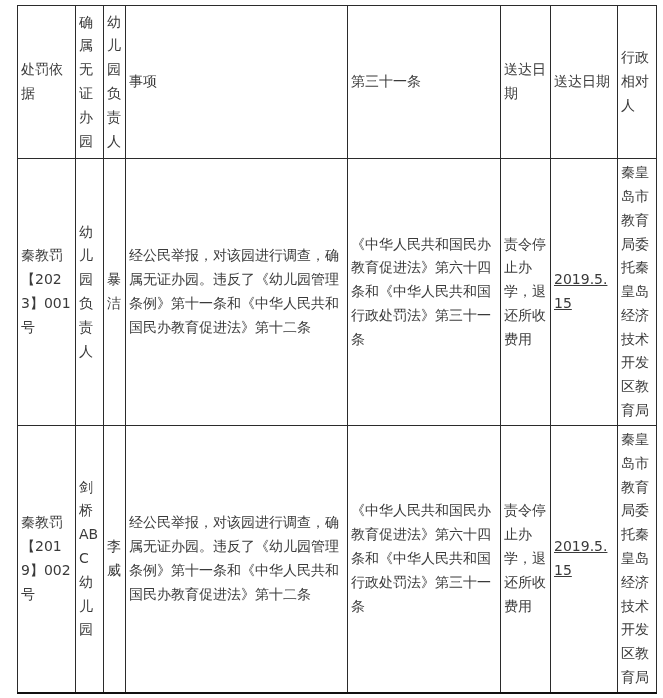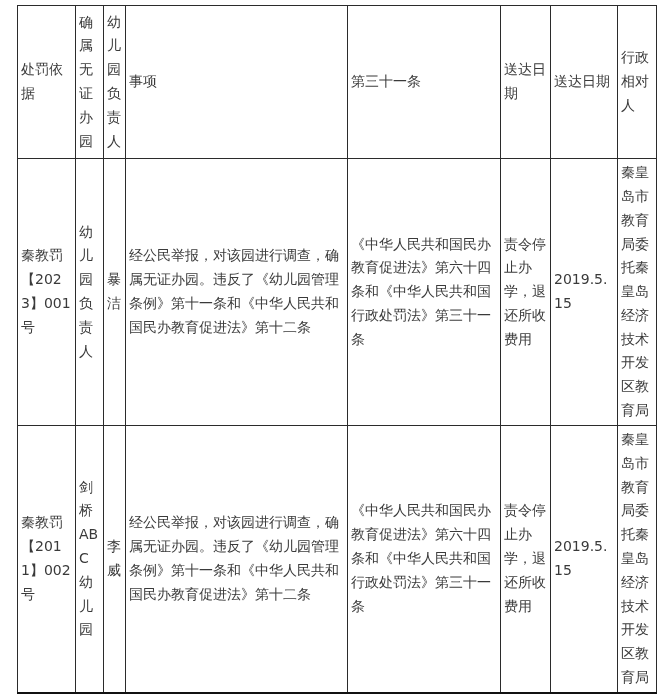--- a/index.html
+++ b/index.html
@@ -33,21 +33,21 @@
     font-weight: normal;
     padding: 2px 3px;
     word-break: break-all;
     overflow: hidden;
   }
   table.penalty-table tr.header-row td { height: 148px; }
   table.penalty-table tr.data-row-1 td { height: 262px; }
   table.penalty-table tr.data-row-2 td { height: 259px; }
   table.penalty-table { border-bottom: 2px solid #111; }
   td.narrow { text-align: center; padding: 2px 1px; }
-  td.date-cell { padding: 2px 1px; letter-spacing: 0px; }
+  td.date-cell { padding: 2px 1px; letter-spacing: 0px; text-decoration: underline; }
 </style>
 </head>
 <body>
 
 <div class="page">
   <table class="penalty-table">
     <colgroup>
       <col style="width:58px">
       <col style="width:28px">
       <col style="width:22px">
@@ -72,21 +72,21 @@
         <td>秦教罚【2023】001号</td>
         <td class="narrow">幼儿园负责人</td>
         <td class="narrow">暴洁</td>
         <td>经公民举报，对该园进行调查，确属无证办园。违反了《幼儿园管理条例》第十一条和《中华人民共和国民办教育促进法》第十二条</td>
         <td>《中华人民共和国民办教育促进法》第六十四条和《中华人民共和国行政处罚法》第三十一条</td>
         <td>责令停止办学，退还所收费用</td>
         <td class="date-cell">2019.5.15</td>
         <td>秦皇岛市教育局委托秦皇岛经济技术开发区教育局</td>
       </tr>
       <tr class="data-row-2">
-        <td>秦教罚【2011】002号</td>
+        <td>秦教罚【2019】002号</td>
         <td class="narrow">剑桥ABC幼儿园</td>
         <td class="narrow">李威</td>
         <td>经公民举报，对该园进行调查，确属无证办园。违反了《幼儿园管理条例》第十一条和《中华人民共和国民办教育促进法》第十二条</td>
         <td>《中华人民共和国民办教育促进法》第六十四条和《中华人民共和国行政处罚法》第三十一条</td>
         <td>责令停止办学，退还所收费用</td>
         <td class="date-cell">2019.5.15</td>
         <td>秦皇岛市教育局委托秦皇岛经济技术开发区教育局</td>
       </tr>
     </tbody>
   </table>

